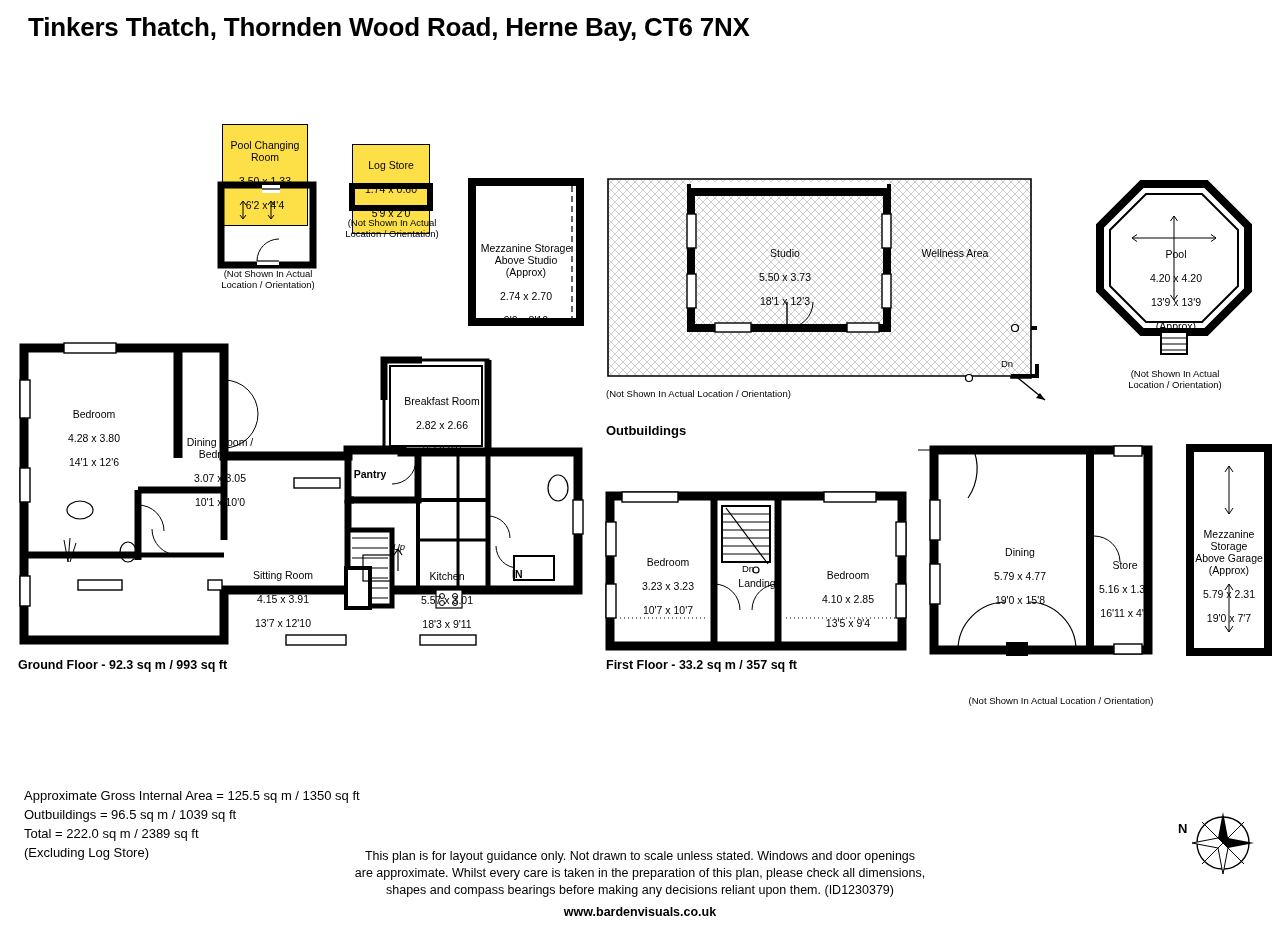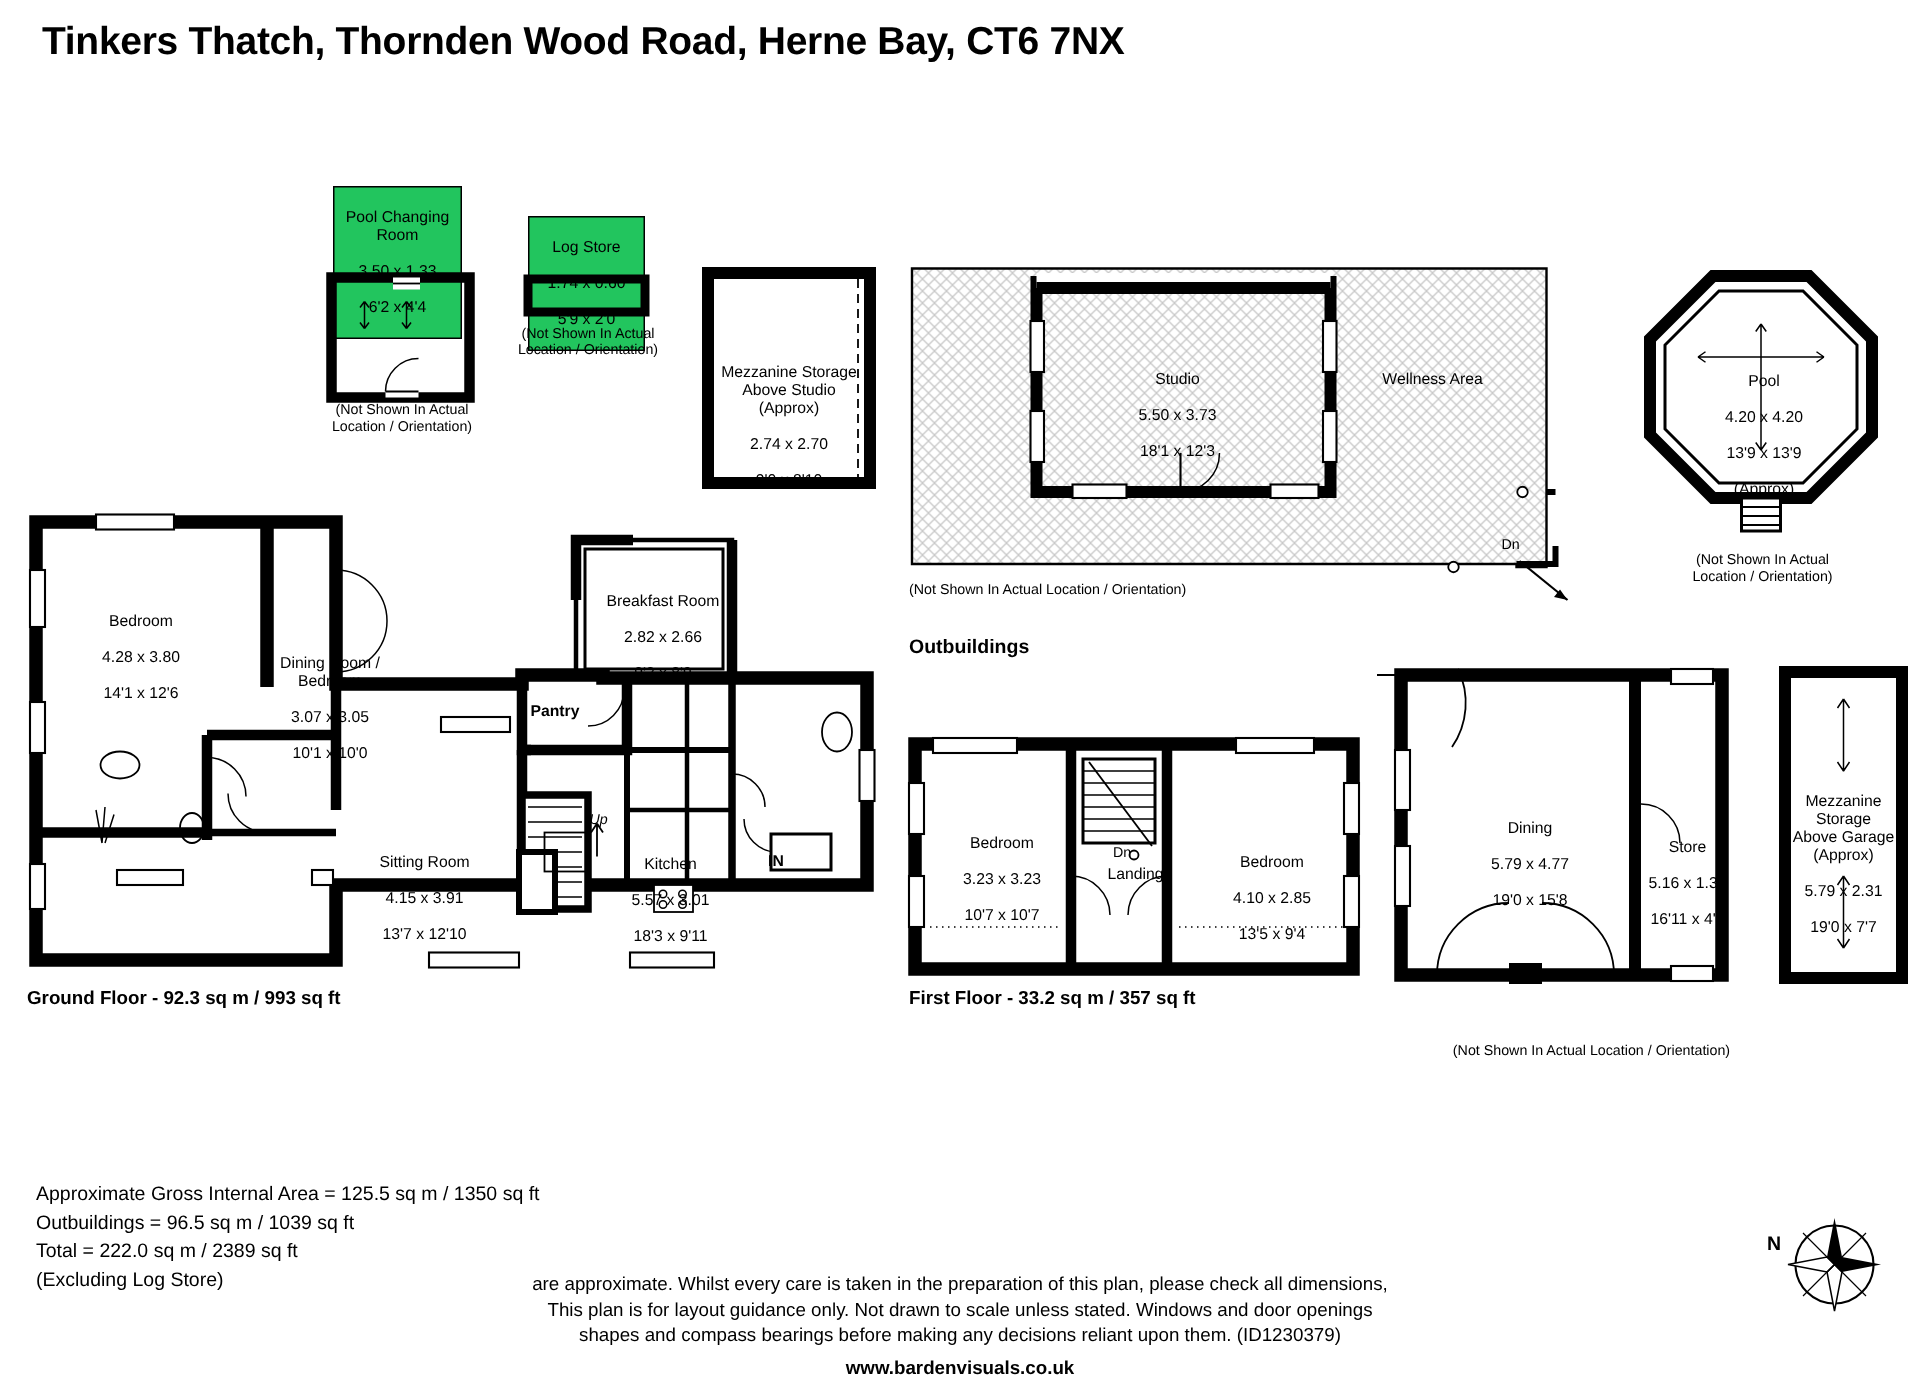--- a/index.html
+++ b/index.html
@@ -6,21 +6,21 @@
   body{
     width:1280px;height:926px;background:#ffffff;
     font-family:"Liberation Sans", sans-serif;
     color:#000000;position:relative;overflow:hidden;
   }
   .abs{position:absolute;}
   #title{
     left:28px;top:12px;font-size:26px;font-weight:bold;letter-spacing:-0.2px;
   }
   .lbl{font-size:10.5px;line-height:12px;text-align:center;white-space:pre-line;}
-  .boxed{border:1px solid #000;background:#22c55e;padding:2px 4px;}
+  .boxed{border:1px solid #000;background:#fde047;padding:2px 4px;}
   .note{font-size:9.5px;line-height:11px;text-align:center;white-space:pre-line;}
   .floorlabel{font-size:12.5px;font-weight:bold;text-align:right;}
   .sectionlabel{font-size:13px;font-weight:bold;}
   .footer{font-size:13px;line-height:19px;}
   .disclaimer{font-size:12.5px;line-height:17px;text-align:center;}
   .site{font-size:12.5px;font-weight:bold;text-align:center;}
   svg{display:block;overflow:visible;}
   .arrowtxt{font-size:9.5px;}
 </style>
 </head>
@@ -342,22 +342,22 @@
 </div>
 
 <div class="abs footer" style="left:24px;top:786px;">
   <div>Approximate Gross Internal Area = 125.5 sq m / 1350 sq ft</div>
   <div>Outbuildings = 96.5 sq m / 1039 sq ft</div>
   <div>Total = 222.0 sq m / 2389 sq ft</div>
   <div>(Excluding Log Store)</div>
 </div>
 
 <div class="abs disclaimer" style="left:290px;top:848px;width:700px;">
+  <div>This plan is for layout guidance only. Not drawn to scale unless stated. Windows and door openings</div>
   <div>are approximate. Whilst every care is taken in the preparation of this plan, please check all dimensions,</div>
-  <div>This plan is for layout guidance only. Not drawn to scale unless stated. Windows and door openings</div>
   <div>shapes and compass bearings before making any decisions reliant upon them. (ID1230379)</div>
 </div>
 <div class="abs site" style="left:290px;top:905px;width:700px;">www.bardenvisuals.co.uk</div>
 
 <div class="abs" style="left:1178px;top:810px;">
   <svg width="78" height="66">
     <circle cx="45" cy="33" r="26" fill="none" stroke="#000" stroke-width="1.4"></circle>
     <polygon points="45,2 50,28 45,33 40,28" fill="#000"></polygon>
     <polygon points="45,64 50,38 45,33 40,38" fill="#fff" stroke="#000" stroke-width="1"></polygon>
     <polygon points="14,33 40,28 45,33 40,38" fill="#fff" stroke="#000" stroke-width="1"></polygon>

